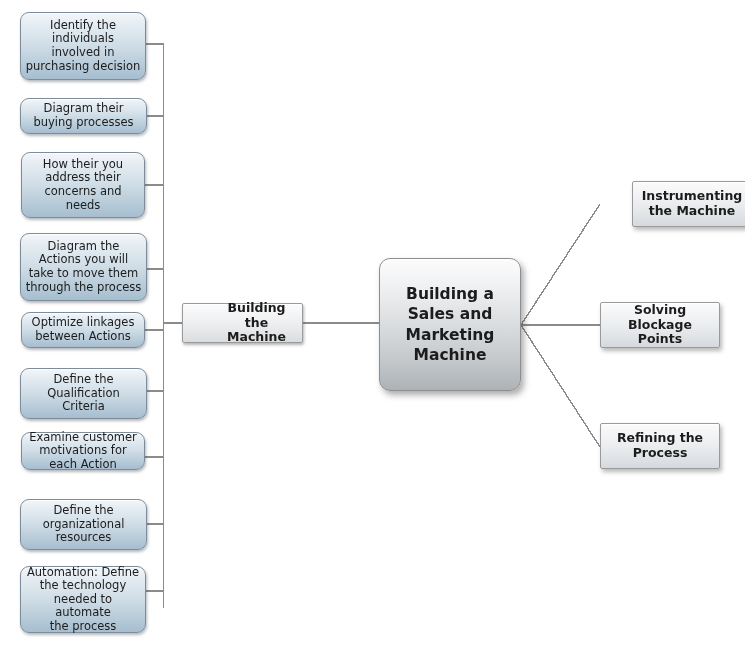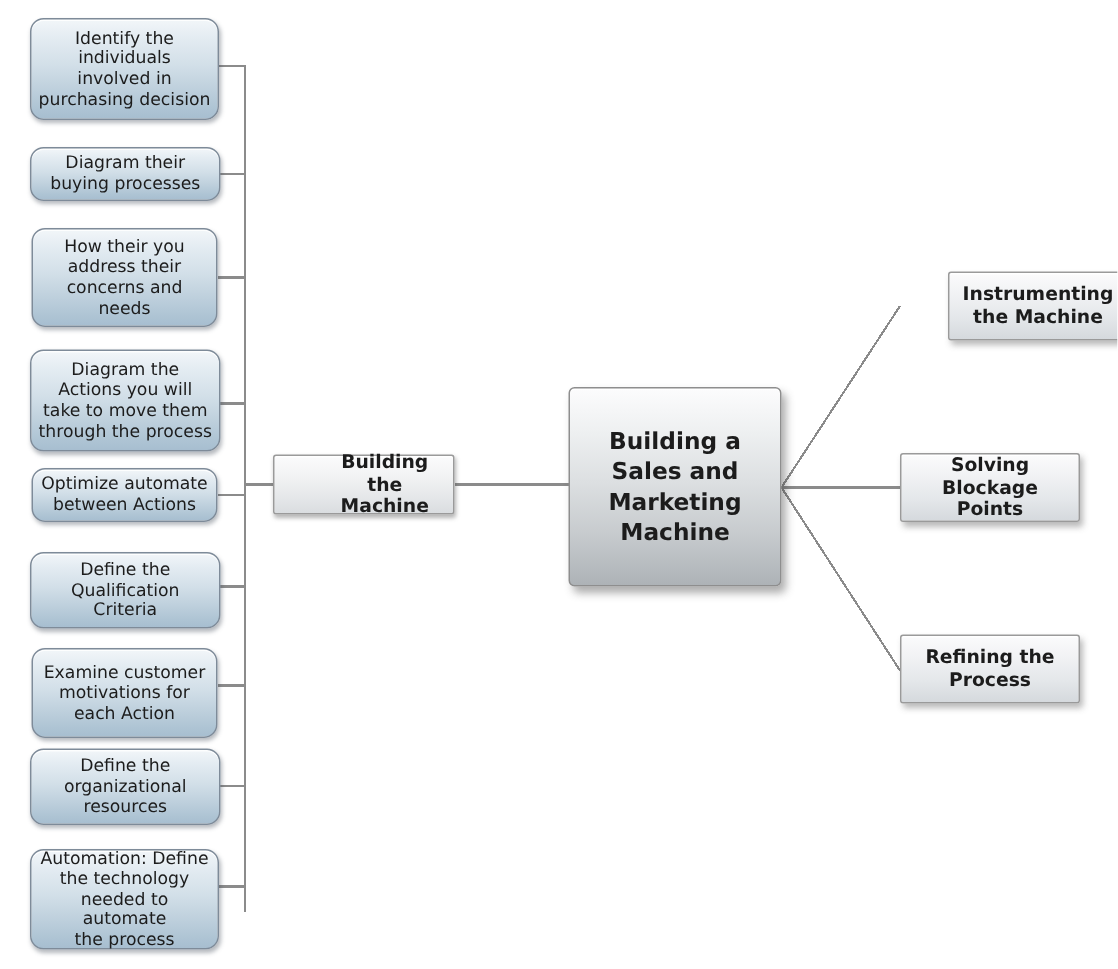--- a/index.html
+++ b/index.html
@@ -75,21 +75,21 @@
         #e6e8ea 70%,
         #dadde0 100%);
     box-shadow: 1px 2px 3px rgba(70,70,70,0.40),
                 inset 0 1px 0 rgba(255,255,255,0.9);
     padding-left: 28px;
   }
 
   
   .rootnode {
     border: 1px solid #8e8e8e;
-    border-radius: 4px;
+    border-radius: 11px;
     font-size: 15.5px;
     font-weight: bold;
     line-height: 1.3;
     background: linear-gradient(to bottom,
         #fcfcfd 0%,
         #eef0f1 22%,
         #dcdfe1 48%,
         #c6cacd 75%,
         #b4b9bd 93%,
         #adb2b6 100%);
@@ -152,28 +152,28 @@
 
   <div class="node leaf" style="left:21px; top:152px; width:124px; height:66px;">
     <span class="txt"><span>How their you</span><br><span>address their</span><br><b>concerns and</b><br><b>needs</b></span>
   </div>
 
   <div class="node leaf" style="left:20px; top:233px; width:127px; height:68px;">
     <span class="txt"><span>Diagram the</span><br><b>Actions</b><span> you will</span><br><span>take to move them</span><br><span>through the process</span></span>
   </div>
 
   <div class="node leaf" style="left:21px; top:312px; width:124px; height:36px;">
-    <span class="txt"><span>Optimize </span><b>automate</b><br><span>between Actions</span></span>
+    <span class="txt"><span>Optimize </span><b>linkages</b><br><span>between Actions</span></span>
   </div>
 
   <div class="node leaf" style="left:20px; top:368px; width:127px; height:51px;">
     <span class="txt"><span>Define the</span><br><b>Qualification</b><br><b>Criteria</b></span>
   </div>
 
-  <div class="node leaf" style="left:21px; top:432px; width:124px; height:60px;">
+  <div class="node leaf" style="left:21px; top:432px; width:124px; height:38px;">
     <span class="txt"><span>Examine customer</span><br><b>motivations</b><span> for</span><br><span>each Action</span></span>
   </div>
 
   <div class="node leaf" style="left:20px; top:499px; width:127px; height:51px;">
     <span class="txt"><span>Define the</span><br><b>organizational</b><br><span>resources</span></span>
   </div>
 
   <div class="node leaf" style="left:20px; top:566px; width:126px; height:67px;">
     <span class="txt"><span>Automation: Define</span><br><span>the </span><b>technology</b><br><span>needed to automate</span><br><span>the process</span></span>
   </div>

